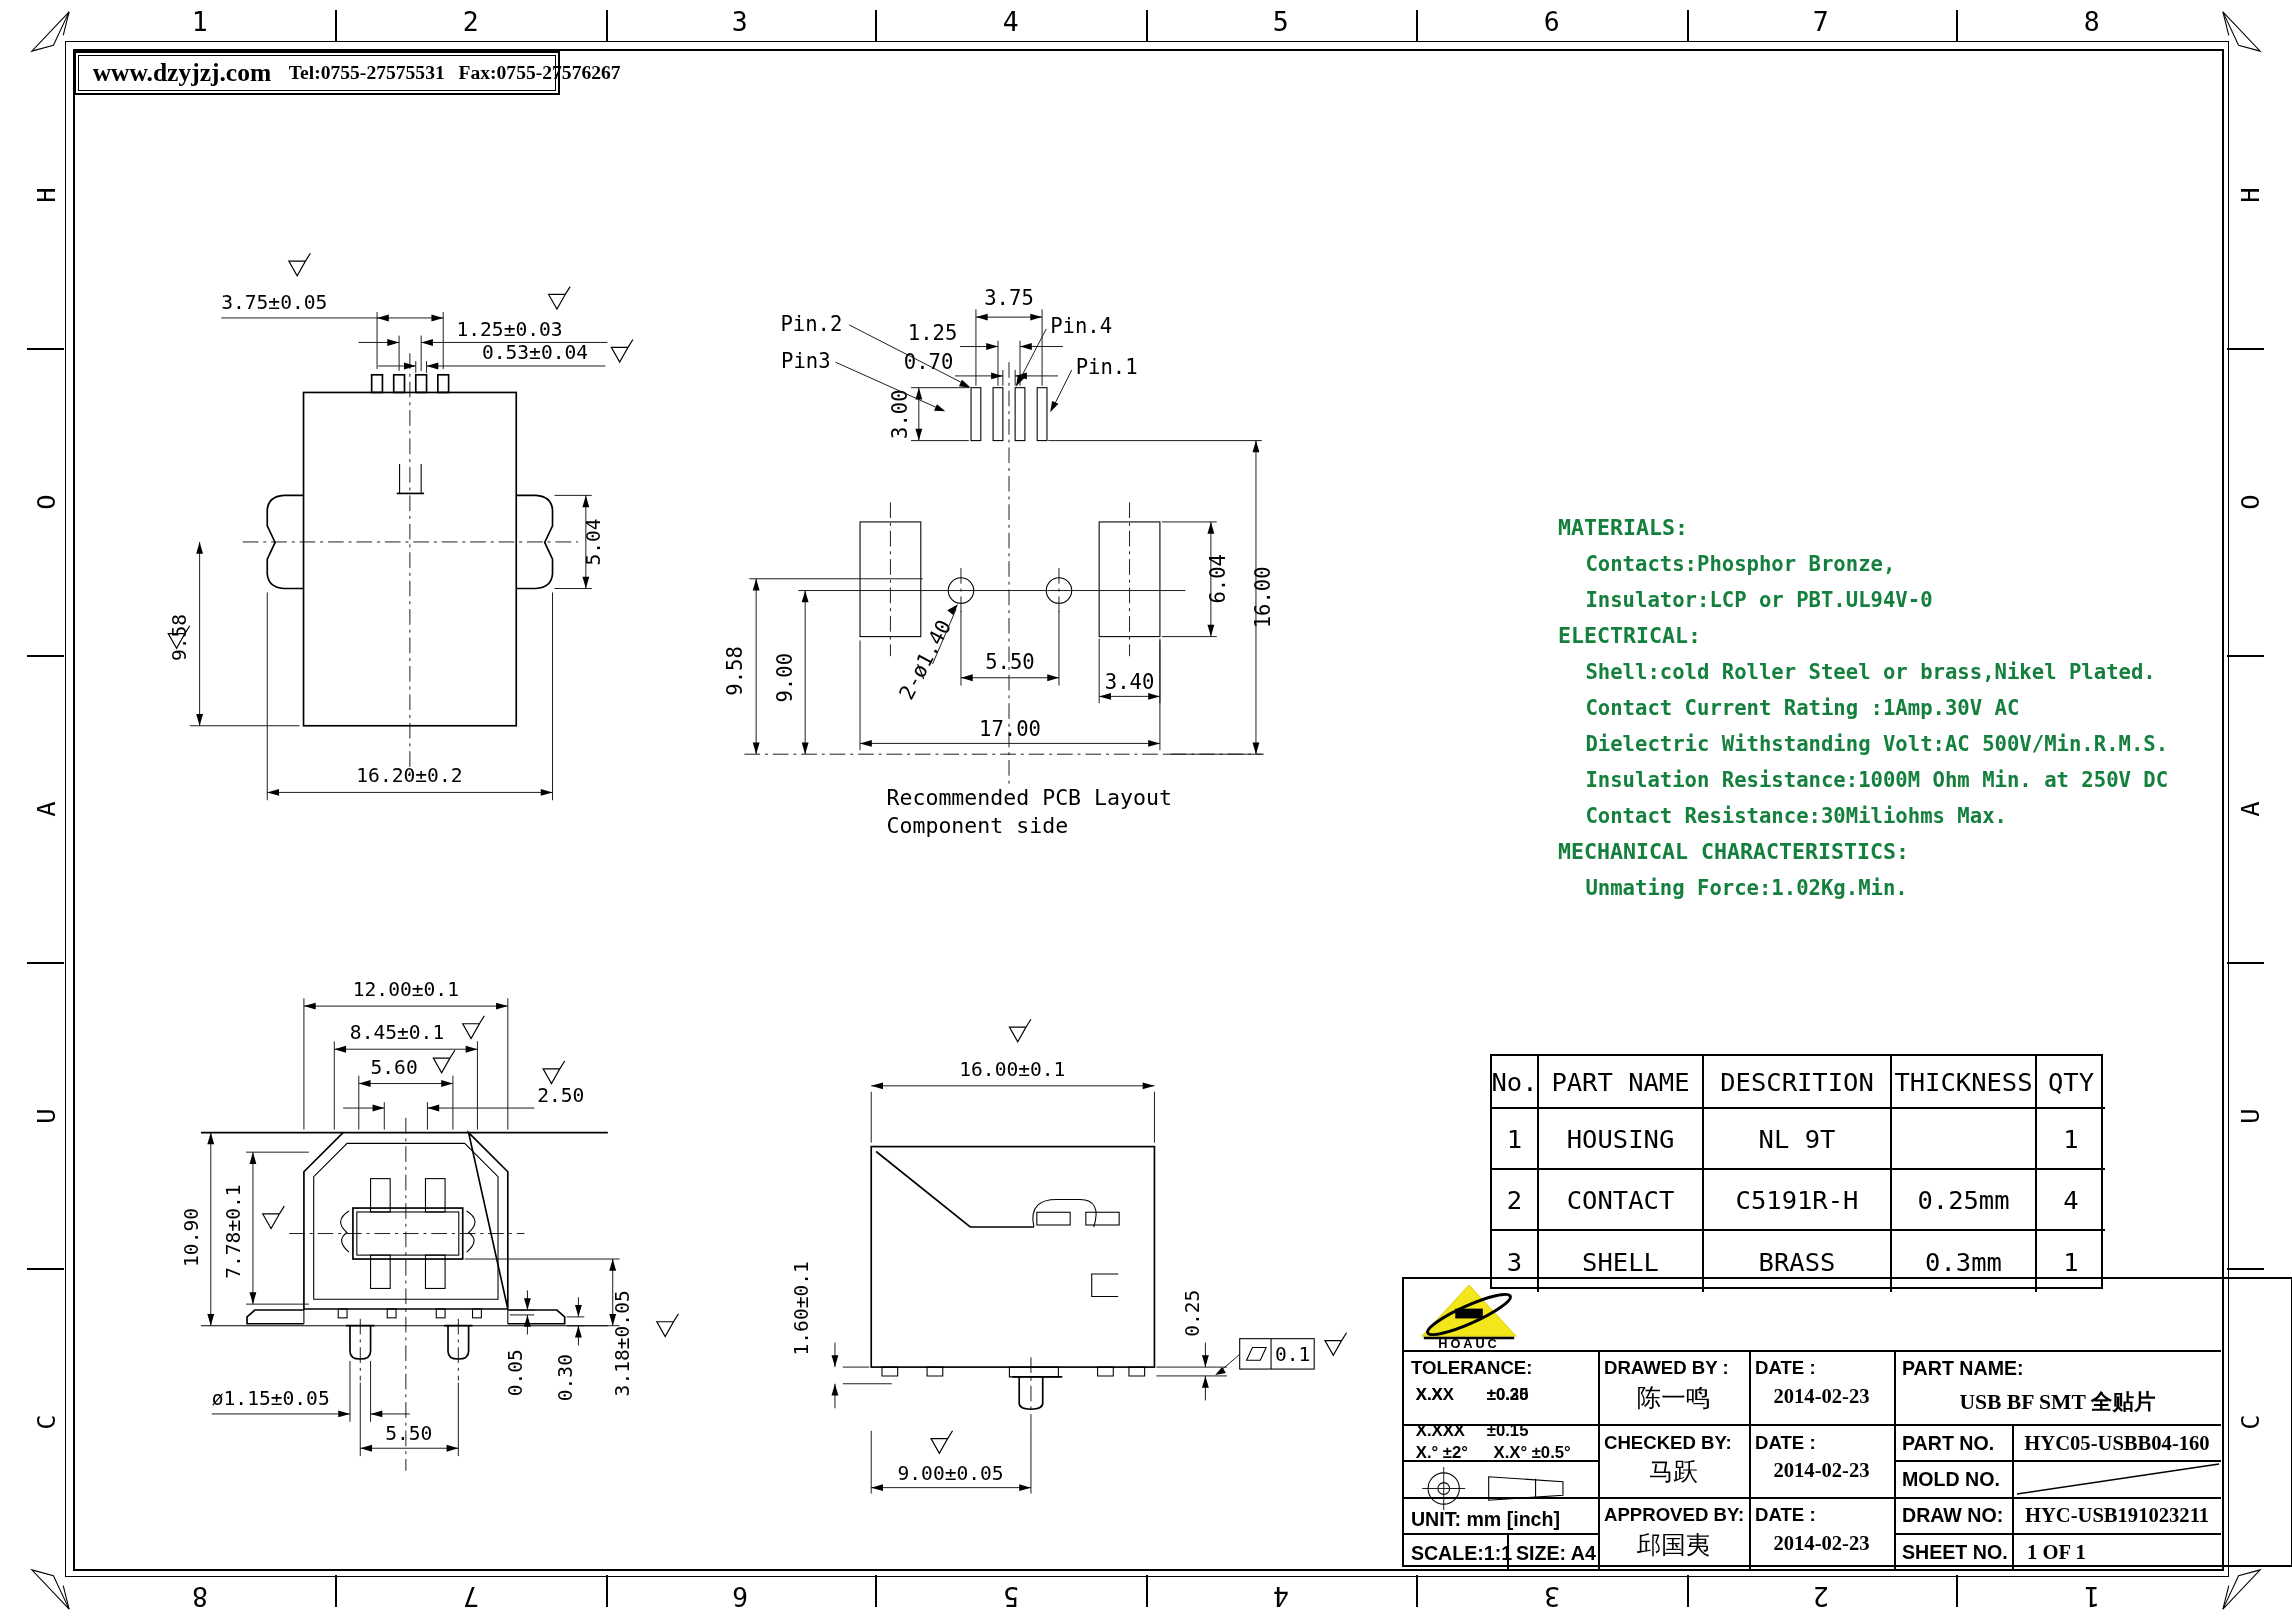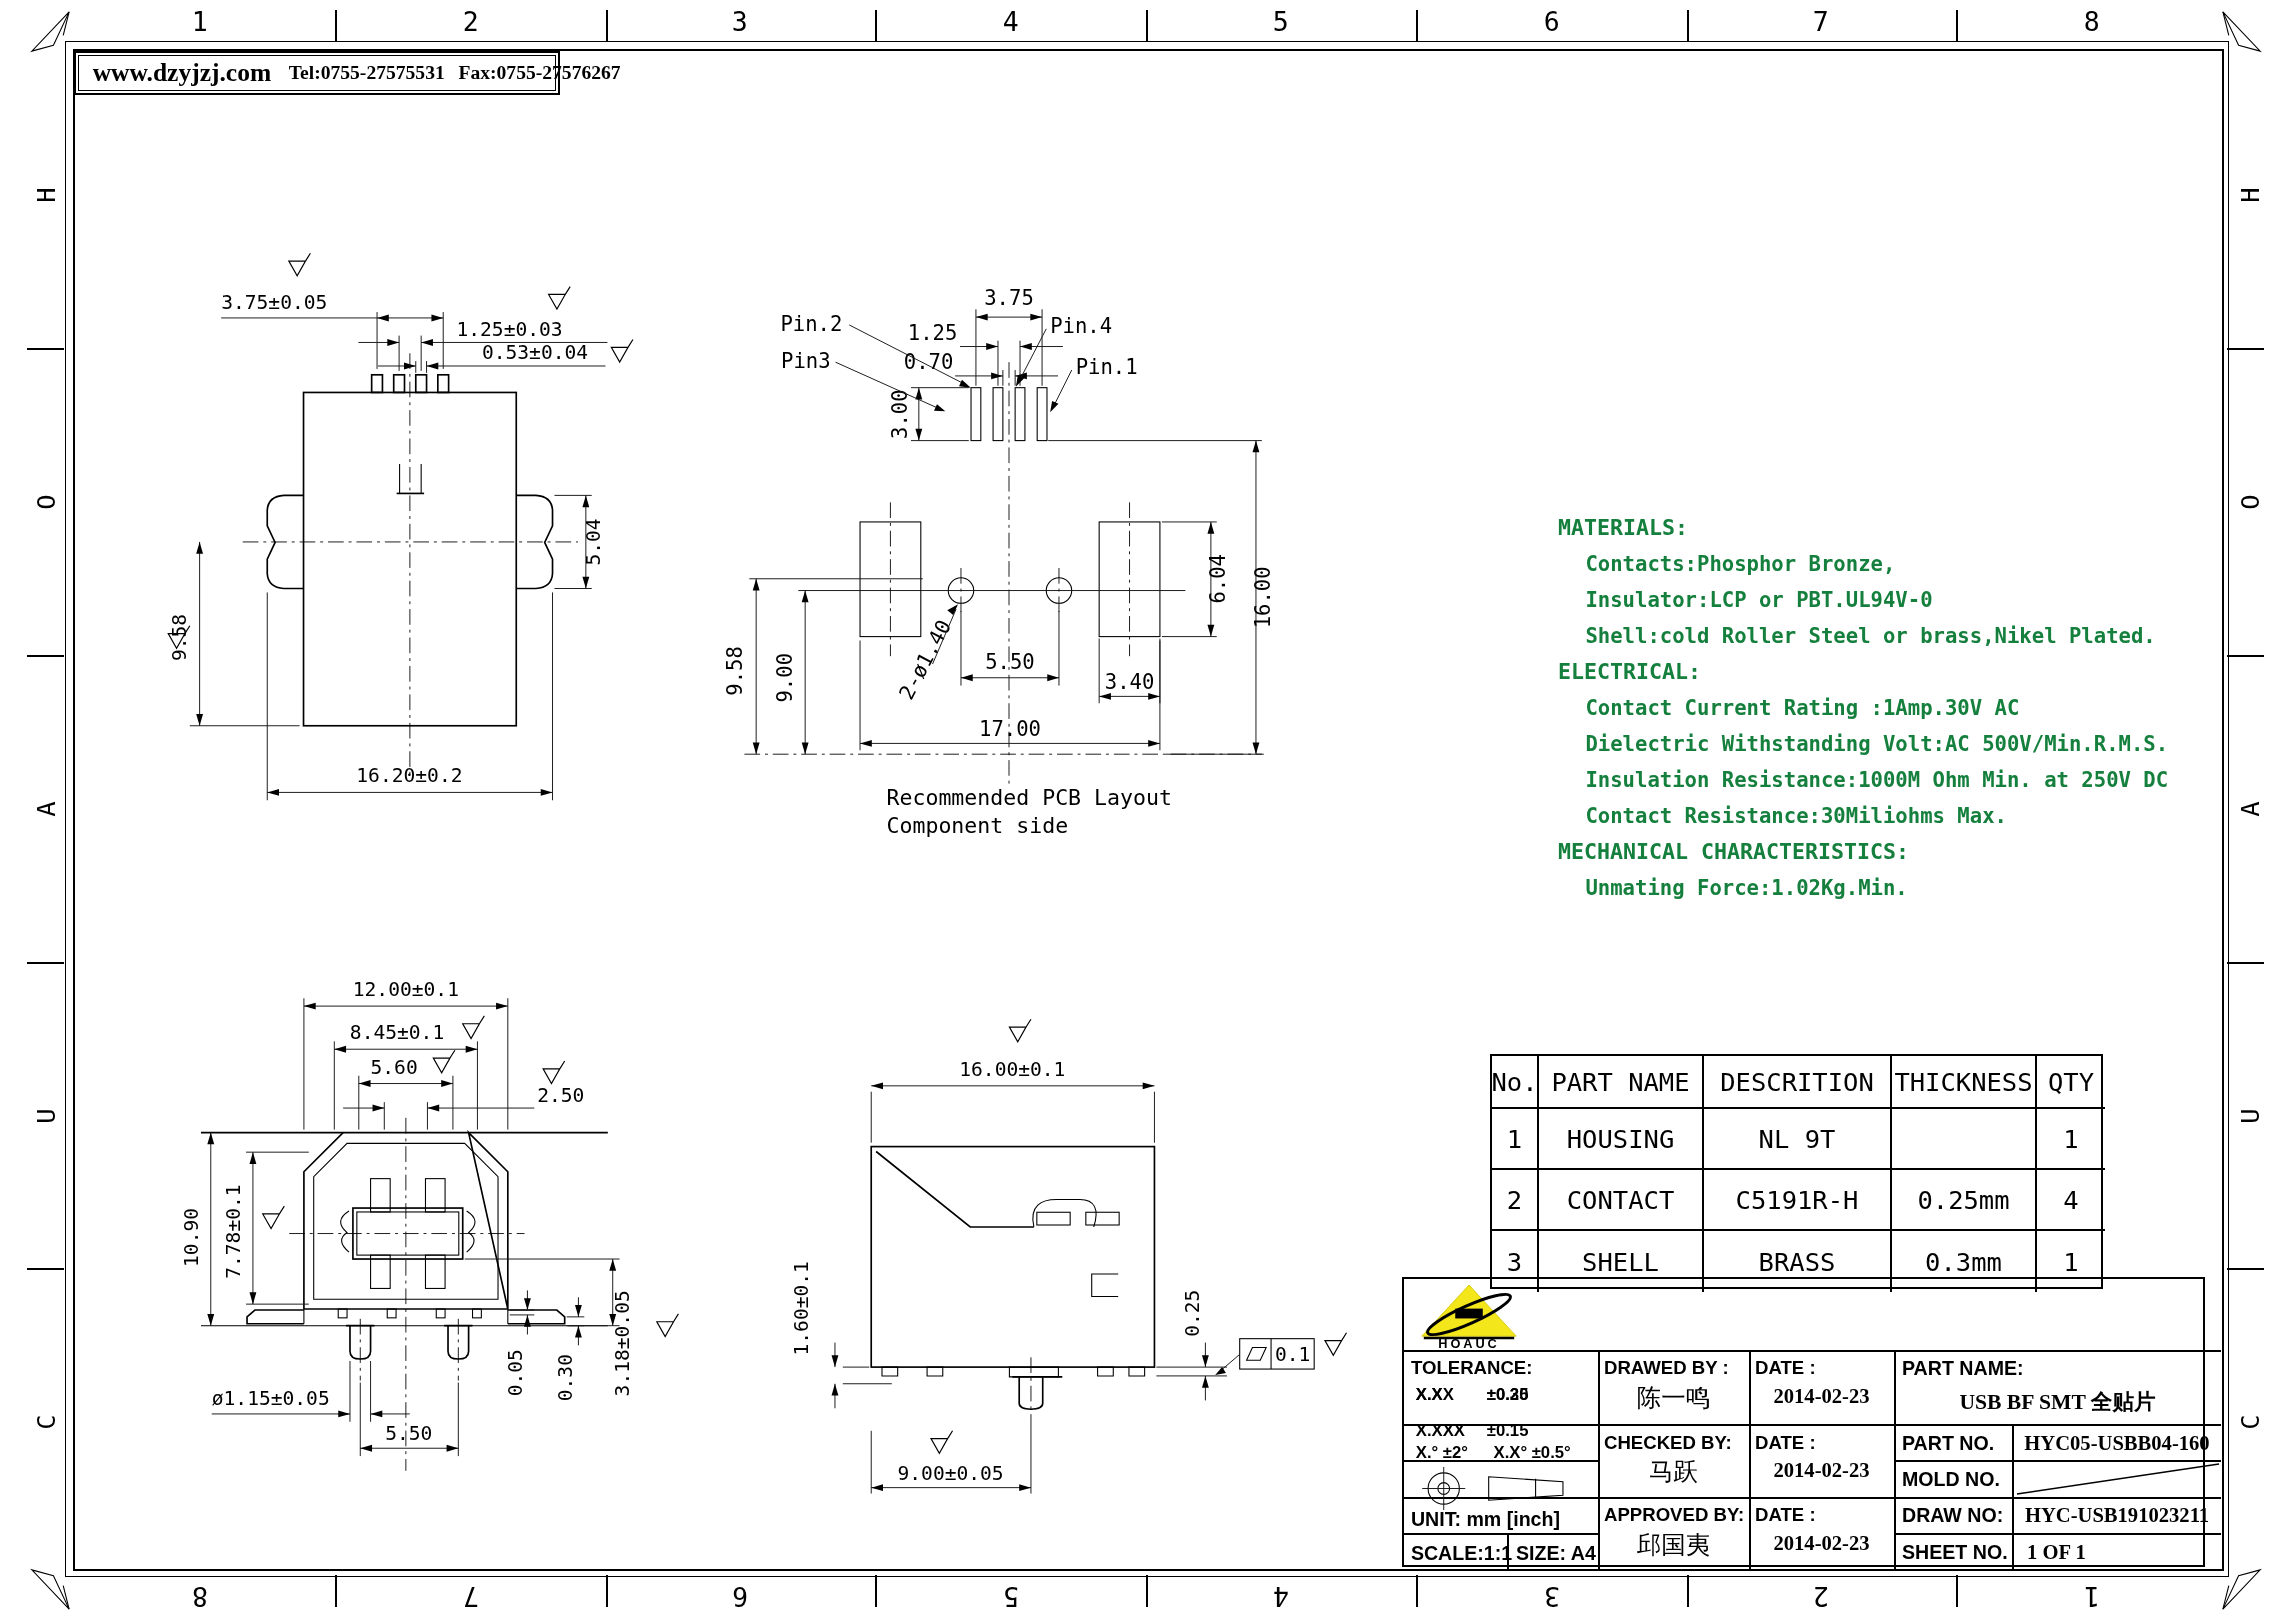--- a/index.html
+++ b/index.html
@@ -42,21 +42,21 @@
   .note-i{padding-left:27.4px;}
   
   .ptable{left:1490px;top:1054px;width:613px;height:235px;display:grid;
           grid-template-columns:47px 165px 188px 145px 68px;grid-template-rows:53px 61px 61px 61px;
           border:2.9px solid #000;box-sizing:border-box;}
   .pc{border-right:2px solid #000;border-bottom:2px solid #000;display:flex;align-items:center;justify-content:center;
       font-size:25.5px;white-space:nowrap;overflow:hidden;}
   .pc.last-c{border-right:none;}
   .pc.last-r{border-bottom:none;}
   
-  .tblock{left:1402px;top:1277px;width:803px;height:290px;border:2.5px solid #000;box-sizing:border-box;}
+  .tblock{left:1402px;top:1277px;width:891px;height:290px;border:2.5px solid #000;box-sizing:border-box;}
   .ln{position:absolute;background:#000;}
   .lbl{position:absolute;font-family:"Liberation Sans",sans-serif;font-weight:bold;font-size:18.6px;white-space:nowrap;}
   .val-cjk{position:absolute;font-family:"Liberation Sans",sans-serif;font-size:24.5px;text-align:center;white-space:nowrap;}
   .val-ser{position:absolute;font-family:"Liberation Serif",serif;font-weight:bold;font-size:20.6px;text-align:center;white-space:nowrap;}
   .company{position:absolute;left:127px;top:0;width:686px;height:71px;display:flex;align-items:center;justify-content:center;
            font-family:"Liberation Sans",sans-serif;font-weight:bold;font-size:45px;letter-spacing:3.9px;white-space:nowrap;}
   .tolk{display:inline-block;width:71px;}
   .tol-line{position:absolute;font-family:"Liberation Sans",sans-serif;font-weight:bold;font-size:16.7px;white-space:nowrap;}
 </style>
 </head>
@@ -429,22 +429,22 @@
       <polygon class="ah" points="89,478 101,474.5 101,481.5"></polygon>
         <polygon class="ah" points="252,478 240,474.5 240,481.5"></polygon>
       <text x="170" y="470" text-anchor="middle" class="dim">9.00±0.05</text>
     </g>
   </svg>
 
   <div class="abs notes">
     <div class="note-line note-h">MATERIALS:</div>
     <div class="note-line note-i">Contacts:Phosphor Bronze,</div>
     <div class="note-line note-i">Insulator:LCP or PBT.UL94V-0</div>
+    <div class="note-line note-h">ELECTRICAL:</div>
     <div class="note-line note-i">Shell:cold Roller Steel or brass,Nikel Plated.</div>
-    <div class="note-line note-h">ELECTRICAL:</div>
     <div class="note-line note-i">Contact Current Rating :1Amp.30V AC</div>
     <div class="note-line note-i">Dielectric Withstanding Volt:AC 500V/Min.R.M.S.</div>
     <div class="note-line note-i">Insulation Resistance:1000M Ohm Min. at 250V DC</div>
     <div class="note-line note-i">Contact Resistance:30Miliohms Max.</div>
     <div class="note-line note-h">MECHANICAL CHARACTERISTICS:</div>
     <div class="note-line note-i">Unmating Force:1.02Kg.Min.</div>
   </div>
 
   <div class="abs ptable">
     <div class="pc">No.</div>

